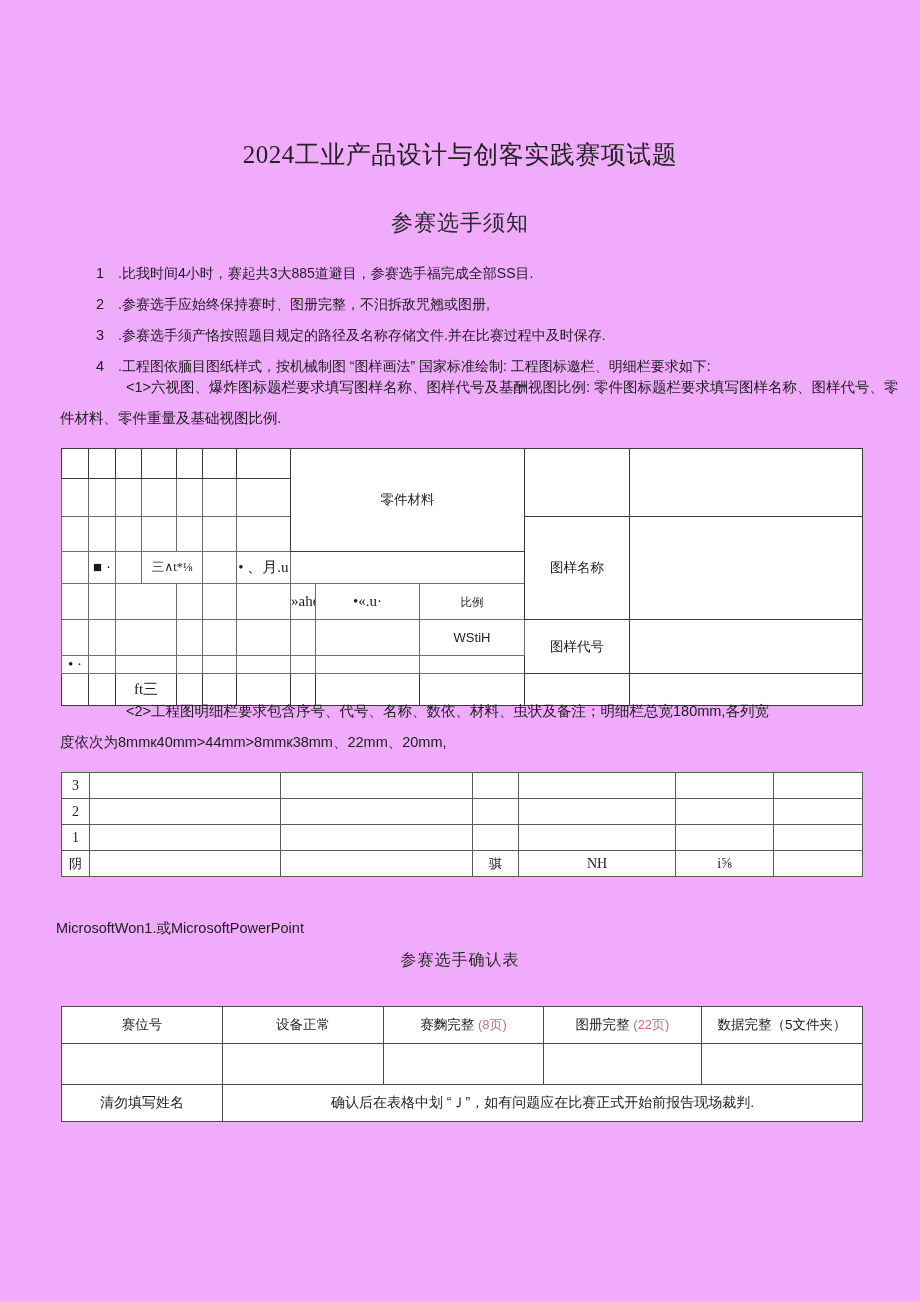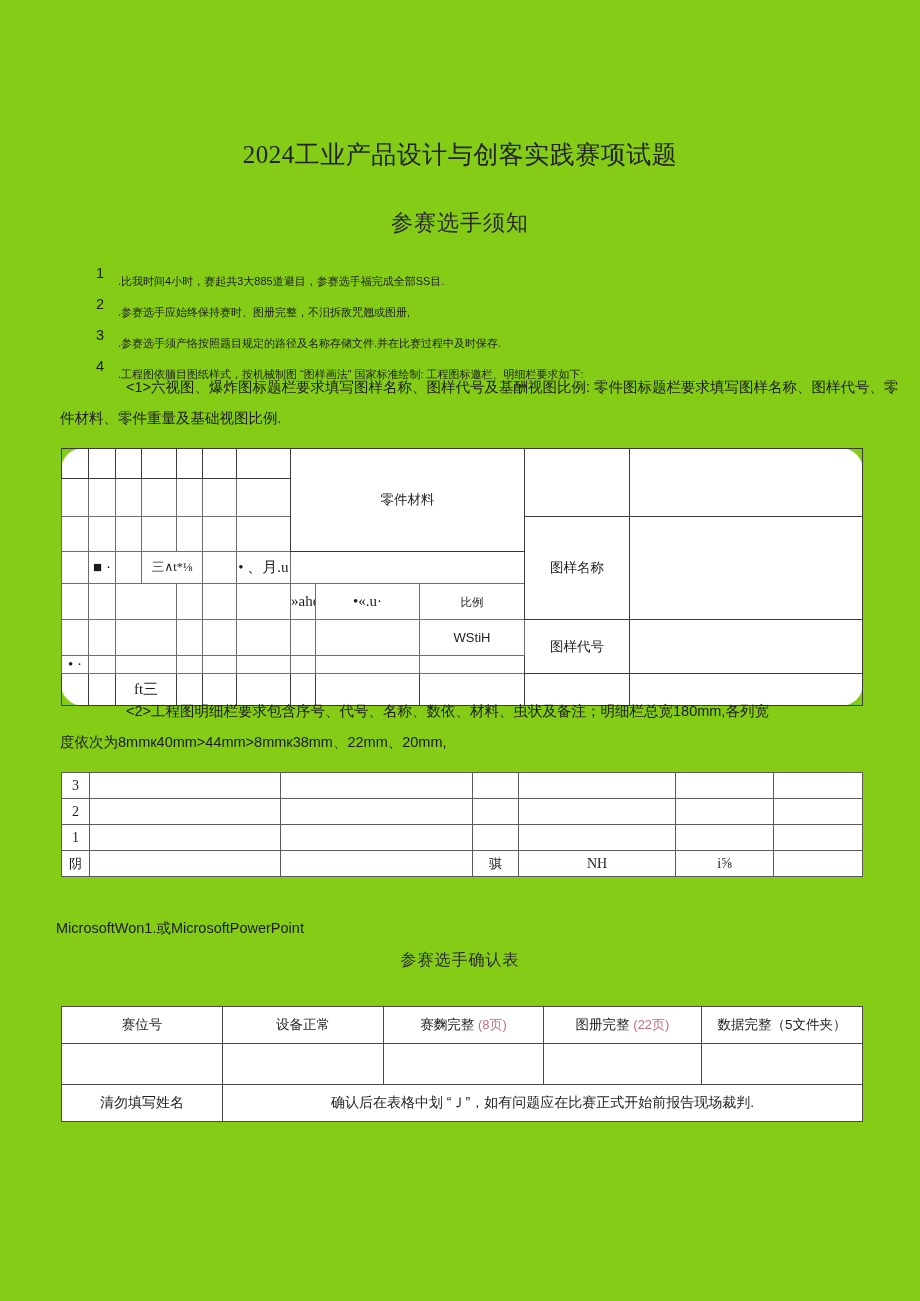--- a/index.html
+++ b/index.html
@@ -13,21 +13,21 @@
     position: relative;
     font-family: "Liberation Sans", "DejaVu Sans", sans-serif;
     color: #1a1a1a;
     overflow: hidden;
   }
   .page {
     position: absolute;
     left: 0; top: 0;
     width: 920px;
     height: 1301px;
-    background: #84cc16;
+    background: #f0abfc;
   }
 
   
   .doc-title {
     position: absolute;
     left: 0; top: 138px;
     width: 920px;
     text-align: center;
     font-family: "Liberation Serif", "DejaVu Serif", serif;
     font-size: 25px;
@@ -74,22 +74,22 @@
     position: absolute;
     left: 96px;
     top: 0;
     width: 16px;
     text-align: left;
     font-size: 14.5px;
   }
   .notice-text {
     position: absolute;
     left: 118px;
-    top: 8px;
-    font-size: 11px;
+    top: 0;
+    font-size: 14px;
   }
 
   .sub-note {
     position: absolute;
     font-size: 14.5px;
     color: #1d1d1d;
     white-space: nowrap;
   }
   .sub-note.l1 { left: 126px; top: 378px; }
   .sub-note.l2 { left: 60px;  top: 409px; font-family: Liberation Serif, serif; }
@@ -115,21 +115,20 @@
     overflow: hidden;
     white-space: nowrap;
   }
 
   
   #title-block {
     left: 61px;
     top: 448px;
     width: 801px;
     height: 243px;
-    border-radius: 22px;
   }
   #title-block td { border: 1px solid #6d6d6d; }
   #title-block td.hard { border-color: #3a3a3a; }
   .garble {
     font-family: "Liberation Serif", "DejaVu Serif", serif;
     font-size: 15px;
     color: #1b1b1b;
   }
   .garble-sm {
     font-family: "Liberation Serif", "DejaVu Serif", serif;

